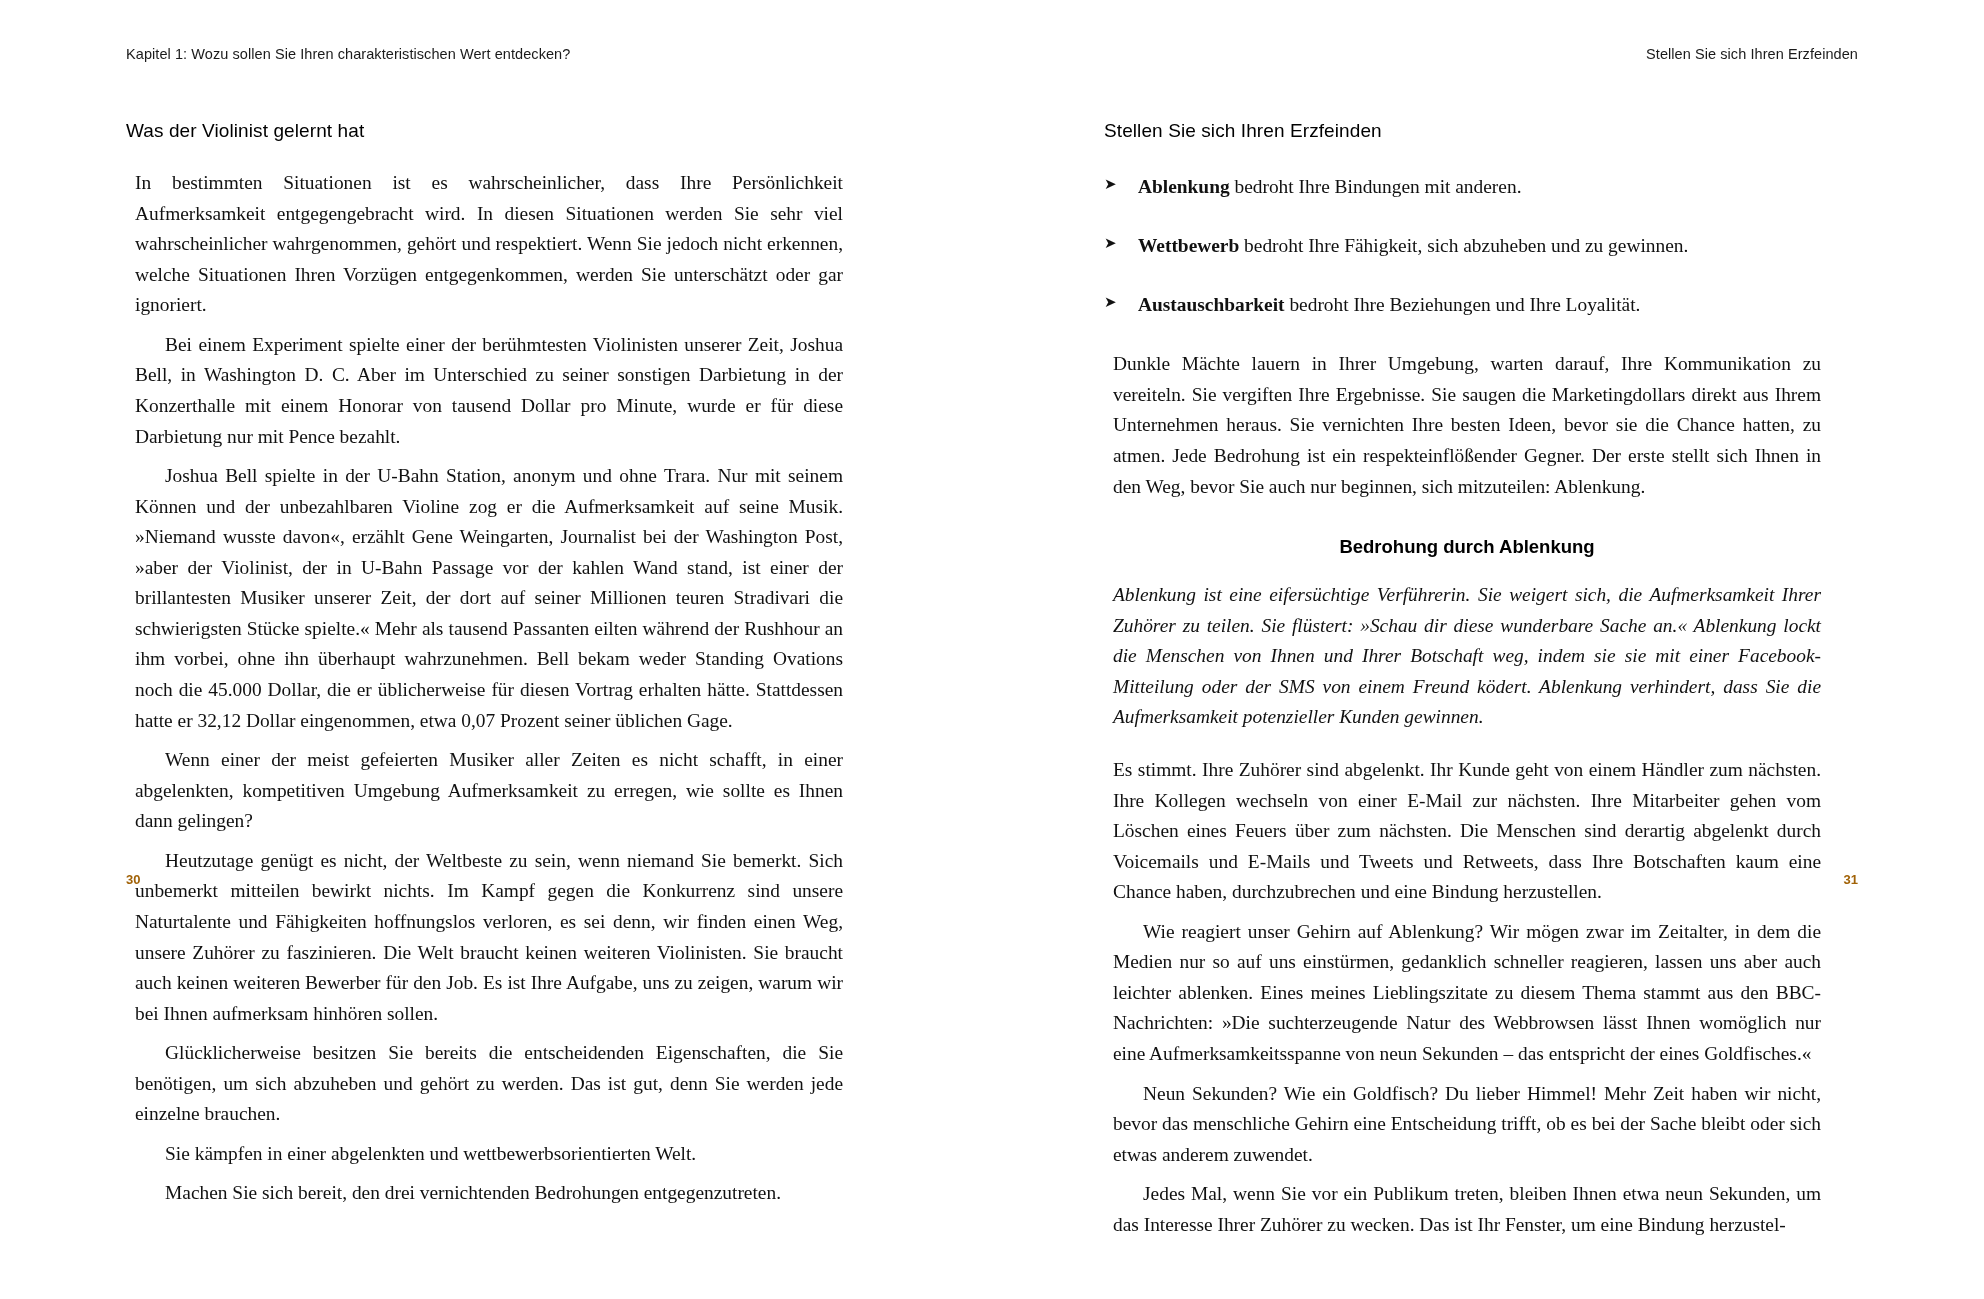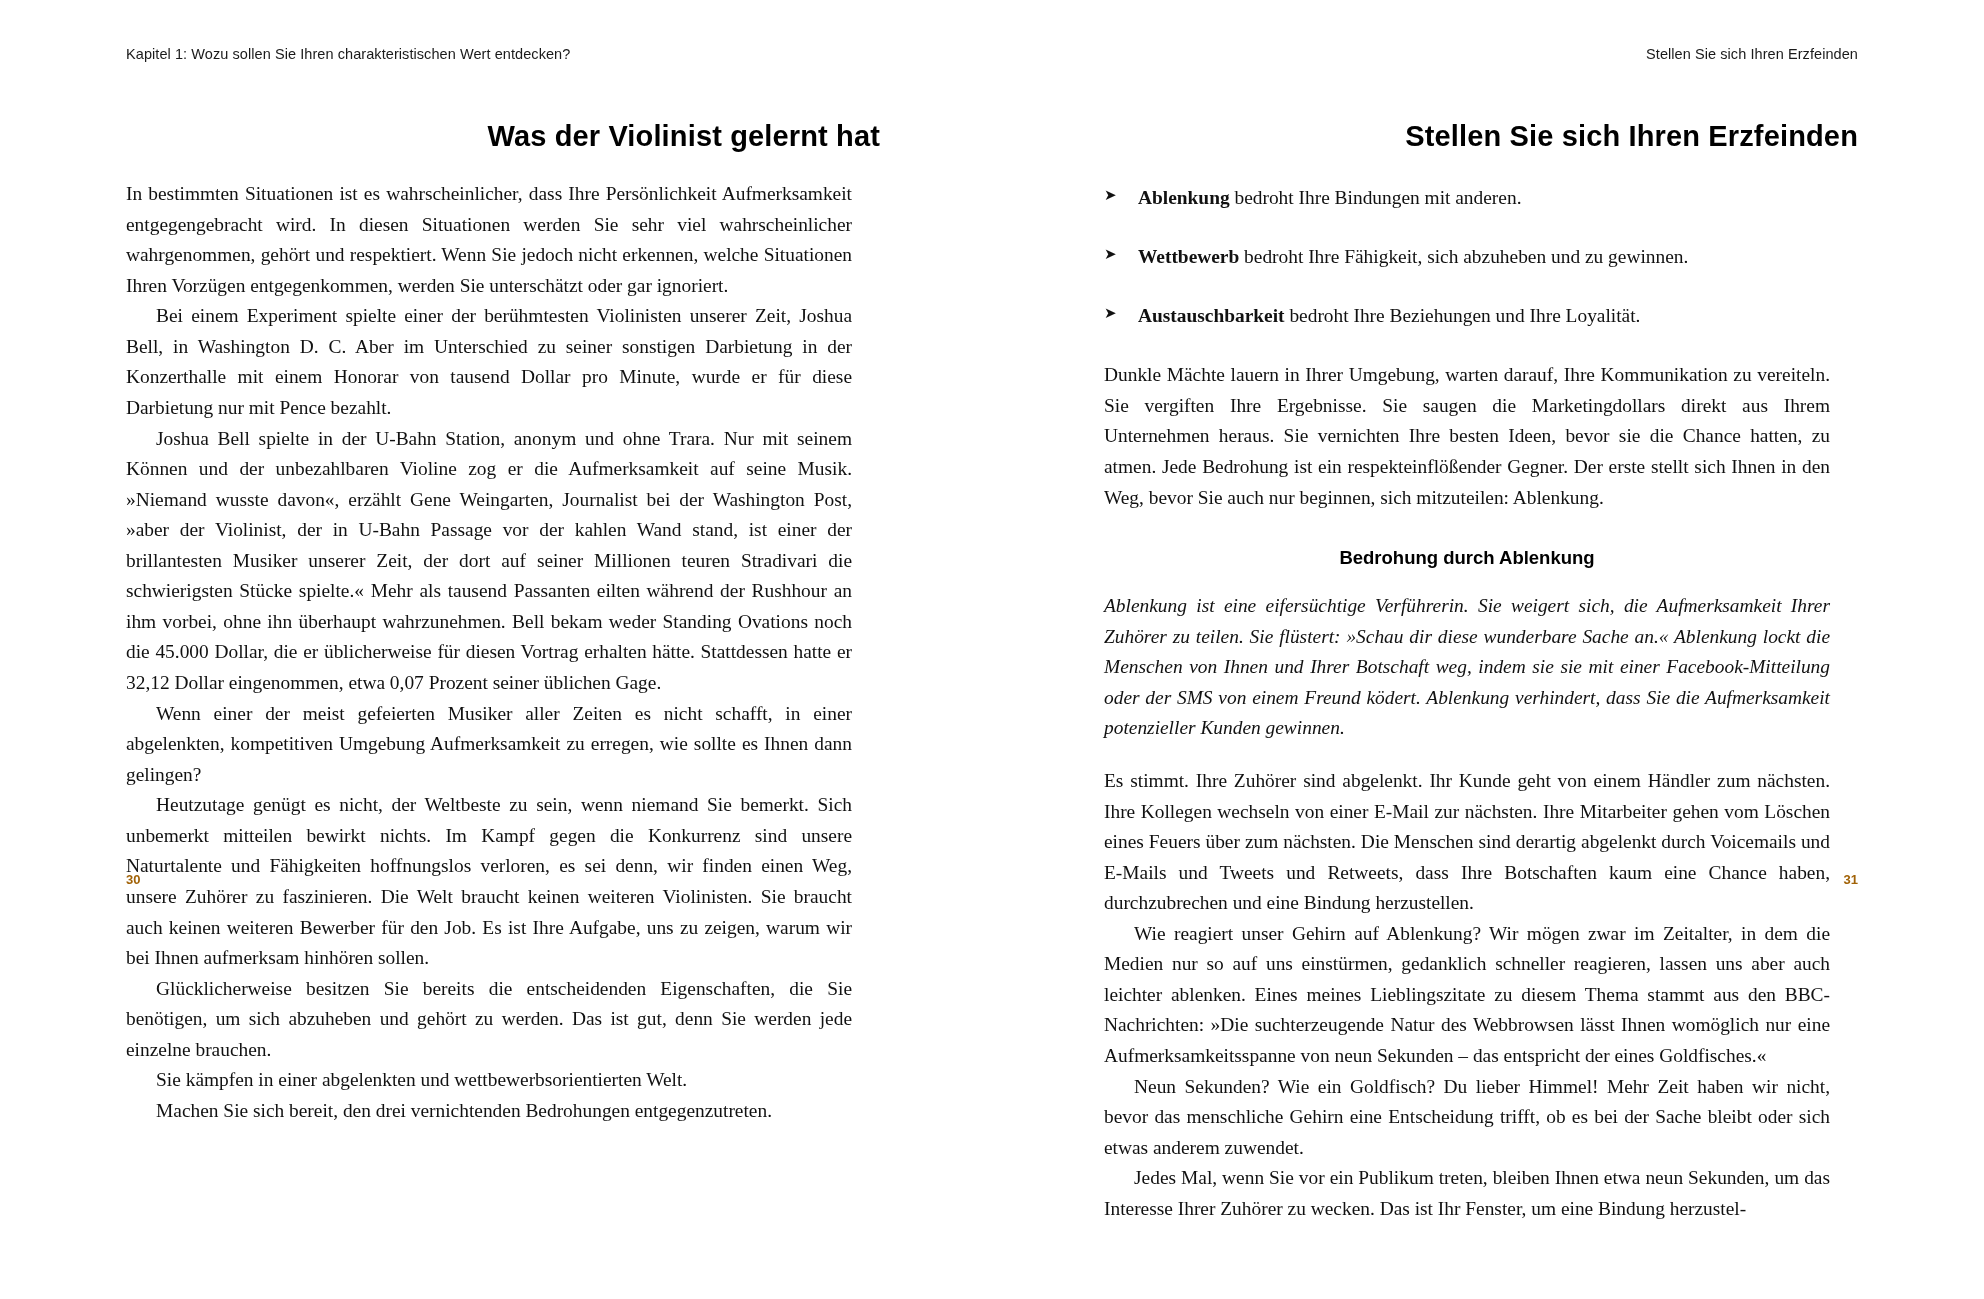--- a/index.html
+++ b/index.html
@@ -40,37 +40,36 @@
     letter-spacing: 0.005em;
     color: #1a1a1a;
     margin-bottom: 58px;
     white-space: nowrap;
   }
   .running-head.right {
     text-align: right;
   }
   h1.chapter-title {
     font-family: "Liberation Sans", sans-serif;
-    font-size: 29px;
-    font-weight: bold;
+    font-size: 19px;
+    font-weight: normal;
     letter-spacing: 0.005em;
     margin: 0 0 26px 0;
     color: #000;
-    text-align: right;
   }
   h2.sub-title {
     font-family: "Liberation Sans", sans-serif;
     font-size: 18.5px;
     font-weight: bold;
     margin: 34px 0 22px 0;
     color: #000;
     text-align: center;
   }
   p {
-    margin: 0;
+    margin: 9px;
     font-size: 19.4px;
     line-height: 1.575;
     text-align: justify;
     text-justify: inter-word;
     hyphens: manual;
     color: #111;
   }
   p.indent {
     text-indent: 1.55em;
   }

